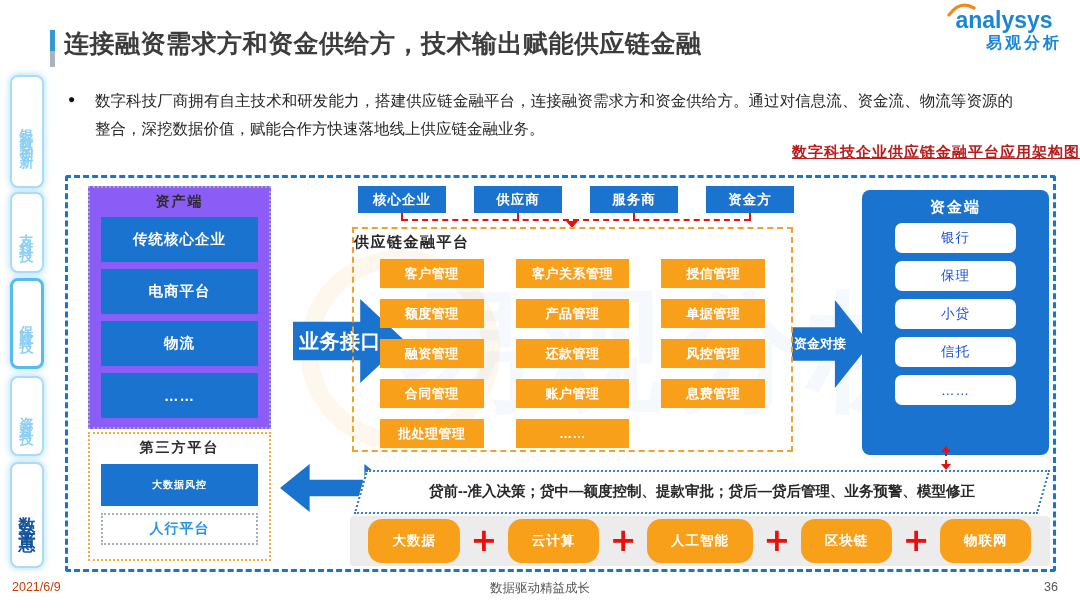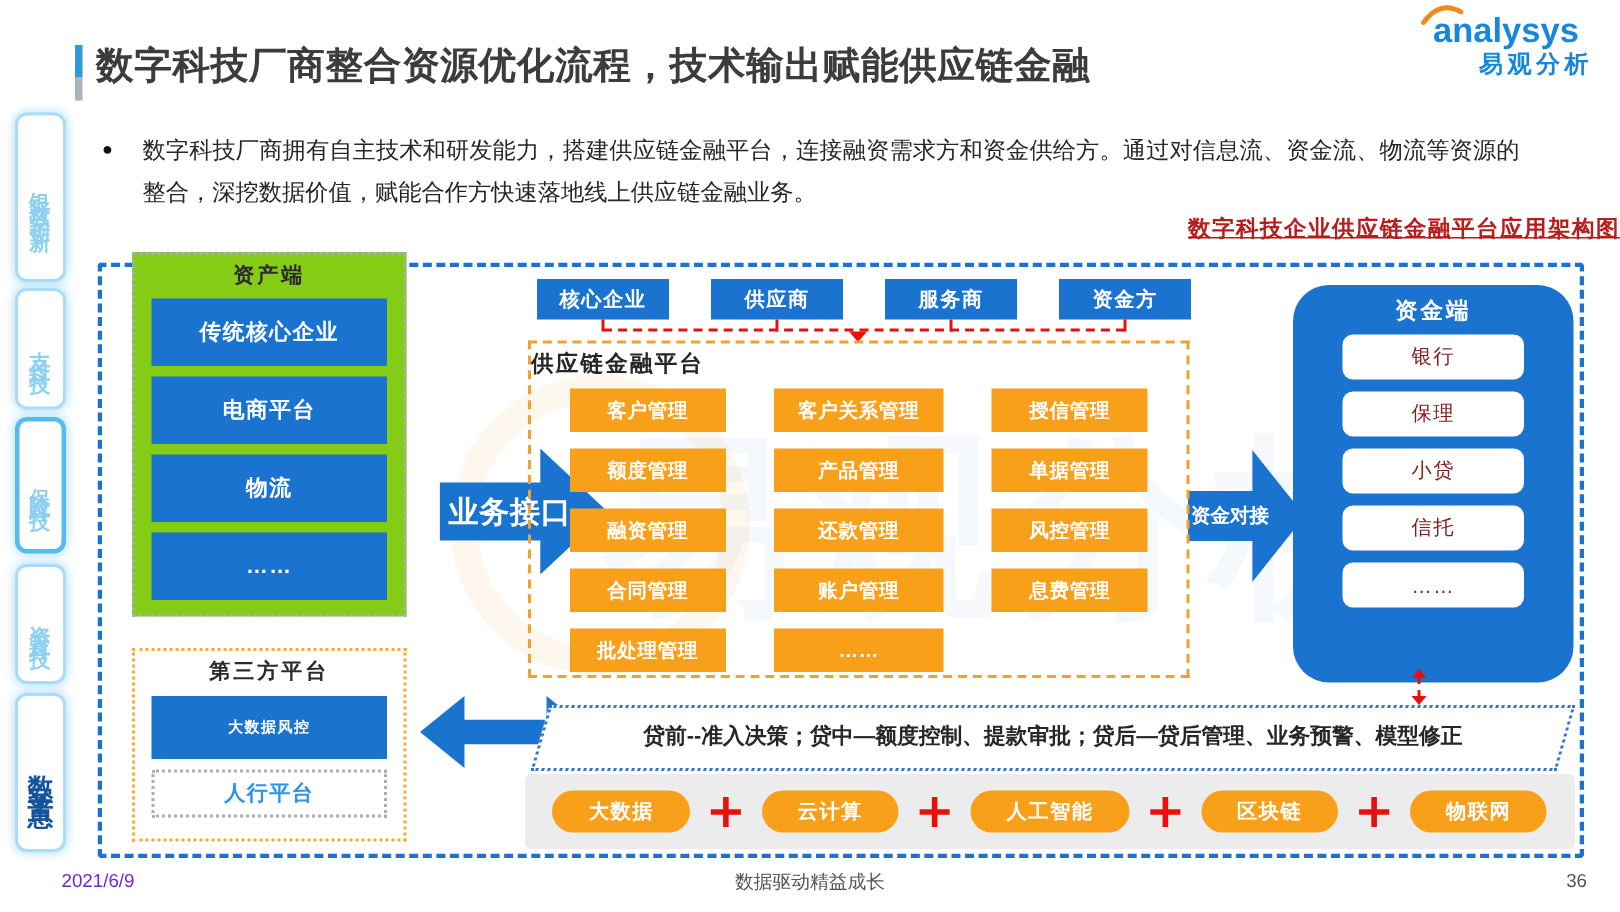--- a/index.html
+++ b/index.html
@@ -40,22 +40,22 @@
   .outer-frame { position:absolute; left:65px; top:175px; width:991px; height:397px;
     border:3px dashed #1a73ce; border-radius:3px; }
 
   
   .wm-circle { position:absolute; left:300px; top:250px; width:200px; height:200px;
     border:18px solid rgba(242,148,38,0.08); border-radius:50%; }
   .wm-text { position:absolute; left:400px; top:265px; font-size:130px; font-weight:bold;
     color:rgba(80,150,215,0.06); white-space:nowrap; letter-spacing:6px; }
 
   
-  .asset-panel { position:absolute; left:88px; top:168px; width:183px; height:243px;
-    border:2px dotted #a3b0ba; background:#84cc16; }
+  .asset-panel { position:absolute; left:88px; top:186px; width:183px; height:243px;
+    border:2px dotted #a3b0ba; background:#8b5cf6; }
   .panel-title { text-align:center; font-size:14px; font-weight:bold; color:#2b2b2b;
     margin-top:5px; letter-spacing:2px; }
   .asset-items { display:flex; flex-direction:column; gap:7px; padding:6px 11px 0; }
   .blue-box { background:#1a73ce; color:#fff; font-weight:bold; letter-spacing:1px;
     display:flex; align-items:center; justify-content:center; }
   .asset-items .blue-box { height:45px; font-size:14.5px; }
 
   
   .third-panel { position:absolute; left:88px; top:432px; width:183px; height:129px;
     border:2px dotted #f5ad33; background:#fff; }
@@ -94,25 +94,25 @@
     border:2px dashed #f0a22a; background:transparent; }
   .platform-title { text-align:left; font-size:15px; font-weight:bold; color:#262626;
     margin-top:4px; letter-spacing:1.5px; }
   .modules { display:grid; grid-template-columns:1fr 1.1fr 1fr; column-gap:32px; row-gap:11px;
     padding:7px 26px 0; }
   .module { height:29px; background:#f9a01b; color:#fff; font-size:13px; font-weight:bold;
     display:flex; align-items:center; justify-content:center; letter-spacing:0.5px; }
 
   
   .funding-panel { position:absolute; left:862px; top:190px; width:187px; height:265px;
-    background:#1a73ce; border-radius:24px; }
+    background:#1a73ce; border-radius:8px; }
   .funding-title { color:#fff; text-align:center; font-size:15px; font-weight:bold;
     margin-top:8px; letter-spacing:2px; }
   .funding-items { display:flex; flex-direction:column; gap:8px; padding:6px 33px 0; }
-  .funding-item { height:30px; background:#fff; border-radius:7px; color:#7f1d1d; font-size:13.5px;
+  .funding-item { height:30px; background:#fff; border-radius:7px; color:#1d4ed8; font-size:13.5px;
     display:flex; align-items:center; justify-content:center; letter-spacing:1px; }
 
   
   .vdouble { position:absolute; left:941px; top:446px; width:10px; height:24px; }
   .vdouble-line { position:absolute; left:4px; top:4px; height:16px; width:0; border-left:2px dashed #e8100c; }
   .tri-up { position:absolute; left:0; top:0; width:0; height:0;
     border-left:5px solid transparent; border-right:5px solid transparent; border-bottom:6px solid #e8100c; }
   .tri-down { position:absolute; left:0; bottom:0; width:0; height:0;
     border-left:5px solid transparent; border-right:5px solid transparent; border-top:6px solid #e8100c; }
 
@@ -120,38 +120,38 @@
   .loan { position:absolute; left:360px; top:470px; width:684px; height:44px;
     border:2px dotted #3577c2; background:#fff; transform:skewX(-16deg); }
   .loan-text { width:100%; height:100%; transform:skewX(16deg);
     display:flex; align-items:center; justify-content:center; text-align:center;
     font-size:14.5px; font-weight:bold; color:#262626; line-height:1.45; padding:0 26px; }
 
   
   .techbar { position:absolute; left:350px; top:516px; width:700px; height:50px;
     background:#ececec; border-radius:4px; display:flex; align-items:center;
     justify-content:space-evenly; padding:0 8px; }
-  .tech-pill { height:28px; background:#f9a01b; border-radius:14px; color:#fff;
+  .tech-pill { height:44px; background:#f9a01b; border-radius:14px; color:#fff;
     font-size:13.5px; font-weight:bold; display:flex; align-items:center; justify-content:center;
     padding:0 24px; letter-spacing:1px; }
   .plus { color:#e8100c; font-size:32px; font-weight:900; line-height:0.8;
     font-family:"DejaVu Sans",sans-serif; }
 
   
-  .footer-date { position:absolute; left:41px; top:580px; font-size:12.5px; color:#6d28d9; }
+  .footer-date { position:absolute; left:12px; top:580px; font-size:12.5px; color:#c2410c; }
   .footer-slogan { position:absolute; left:0; right:0; top:580px; text-align:center; font-size:12.5px; color:#555; }
   .footer-page { position:absolute; right:22px; top:580px; font-size:12.5px; color:#555; }
 </style>
 </head>
 <body>
 
 <div class="stage">
 
   <div class="title-accent"></div>
-  <div class="page-title">数字科技厂商整合资源优化流程，技术输出赋能供应链金融</div>
+  <div class="page-title">连接融资需求方和资金供给方，技术输出赋能供应链金融</div>
   <div class="logo">
     <div class="logo-brand">
       <svg class="logo-swoosh" width="30" height="16" viewBox="0 0 30 16">
         <path d="M3 14 Q 14 -1 28 7" stroke="#f08a1d" stroke-width="3.2" fill="none" stroke-linecap="round"></path>
       </svg>
       <span>analysys</span>
     </div>
     <div class="logo-cn">易观分析</div>
   </div>
 

